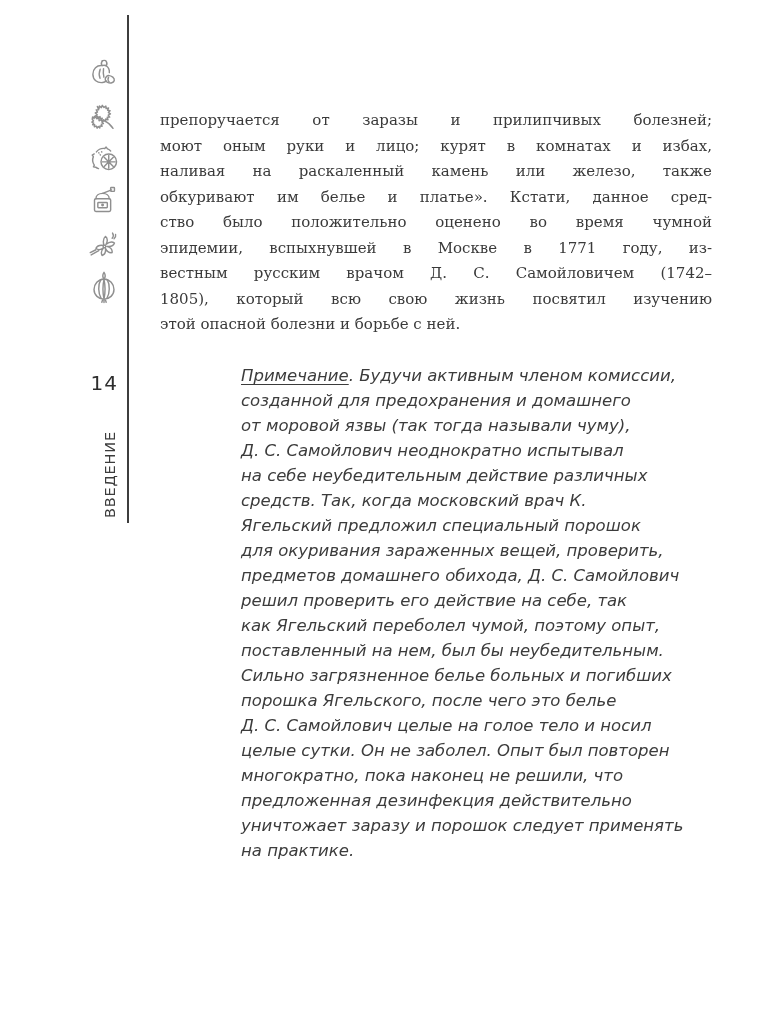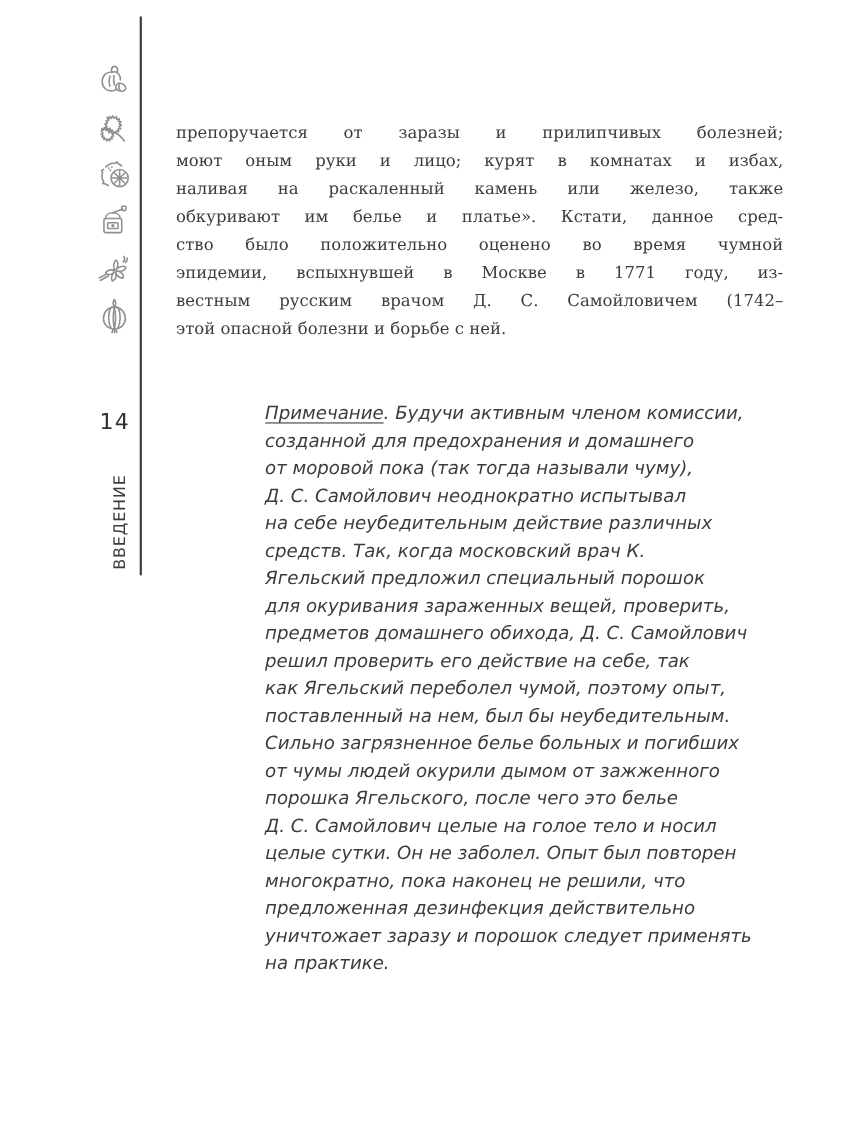--- a/index.html
+++ b/index.html
@@ -163,39 +163,39 @@
   <div class="section-label">ВВЕДЕНИЕ</div>
 
   <div class="main-paragraph">
       <div class="t-line">препоручается от заразы и прилипчивых болезней;</div>
       <div class="t-line">моют оным руки и лицо; курят в комнатах и избах,</div>
       <div class="t-line">наливая на раскаленный камень или железо, также</div>
       <div class="t-line">обкуривают им белье и платье». Кстати, данное сред-</div>
       <div class="t-line">ство было положительно оценено во время чумной</div>
       <div class="t-line">эпидемии, вспыхнувшей в Москве в 1771 году, из-</div>
       <div class="t-line">вестным русским врачом Д. С. Самойловичем (1742–</div>
+      <div class="t-line">1805), который всю свою жизнь посвятил изучению</div>
       <div class="t-line t-line-last">этой опасной болезни и борьбе с ней.</div>
     </div>
 
   <div class="note-block">
     <div class="note-first-line"><span class="note-label">Примечание</span><span>. Будучи активным членом комиссии,</span></div>
     <div>
         <div class="t-line">созданной для предохранения и домашнего</div>
-        <div class="t-line">от моровой пока (так тогда называли чуму),</div>
+        <div class="t-line">от моровой язвы (так тогда называли чуму),</div>
         <div class="t-line">Д. С. Самойлович неоднократно испытывал</div>
         <div class="t-line">на себе неубедительным действие различных</div>
         <div class="t-line">средств. Так, когда московский врач К.</div>
         <div class="t-line">Ягельский предложил специальный порошок</div>
         <div class="t-line">для окуривания зараженных вещей, проверить,</div>
         <div class="t-line">предметов домашнего обихода, Д. С. Самойлович</div>
         <div class="t-line">решил проверить его действие на себе, так</div>
         <div class="t-line">как Ягельский переболел чумой, поэтому опыт,</div>
         <div class="t-line">поставленный на нем, был бы неубедительным.</div>
         <div class="t-line">Сильно загрязненное белье больных и погибших</div>
-        <div class="t-line">от чумы людей окурили дымом от зажженного</div>
         <div class="t-line">порошка Ягельского, после чего это белье</div>
         <div class="t-line">Д. С. Самойлович целые на голое тело и носил</div>
         <div class="t-line">целые сутки. Он не заболел. Опыт был повторен</div>
         <div class="t-line">многократно, пока наконец не решили, что</div>
         <div class="t-line">предложенная дезинфекция действительно</div>
         <div class="t-line">уничтожает заразу и порошок следует применять</div>
         <div class="t-line t-line-last">на практике.</div>
       </div>
   </div>
 

